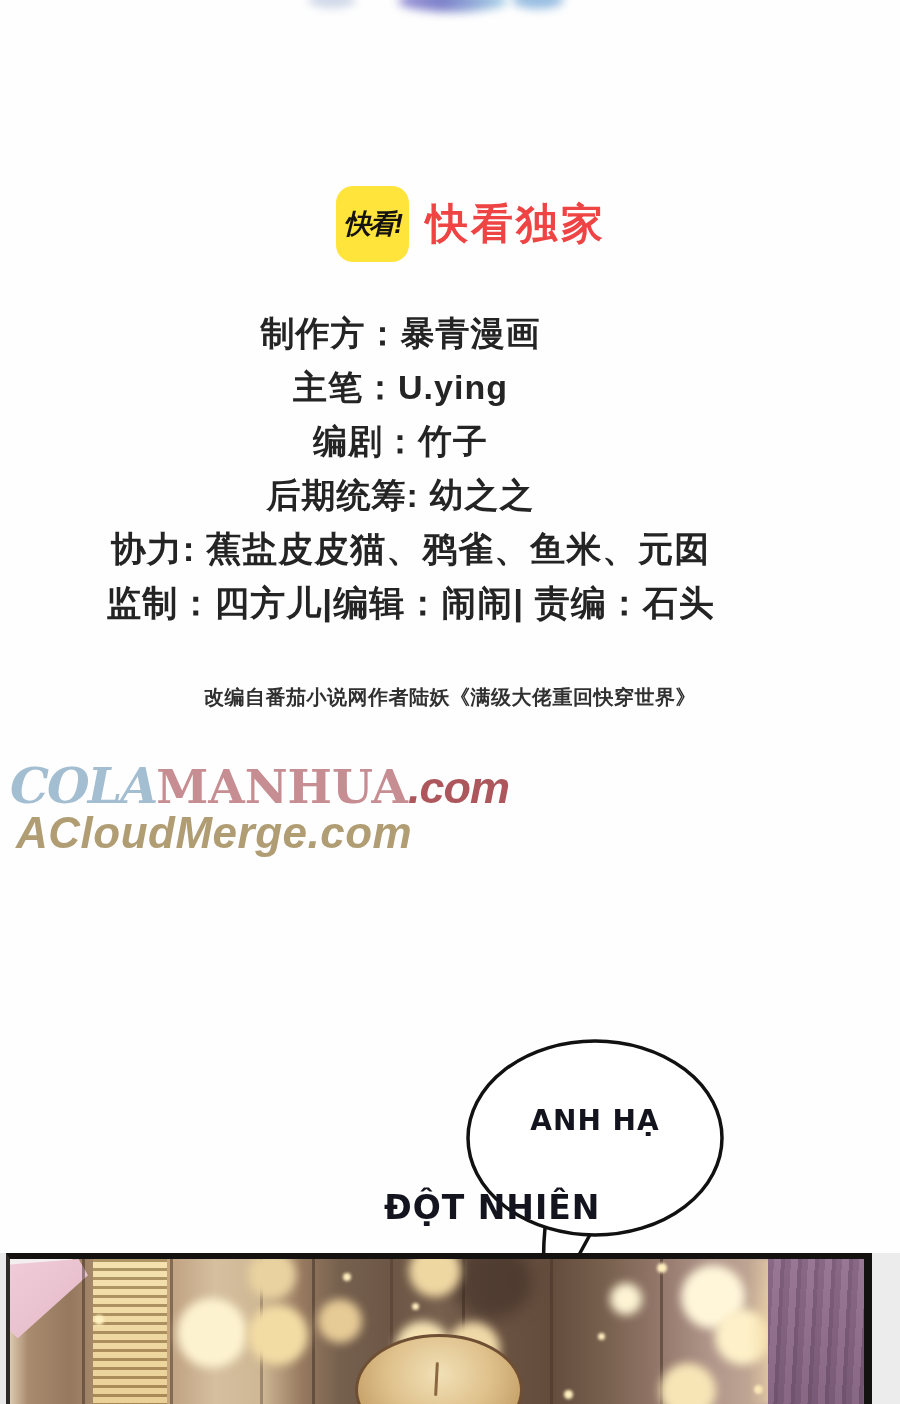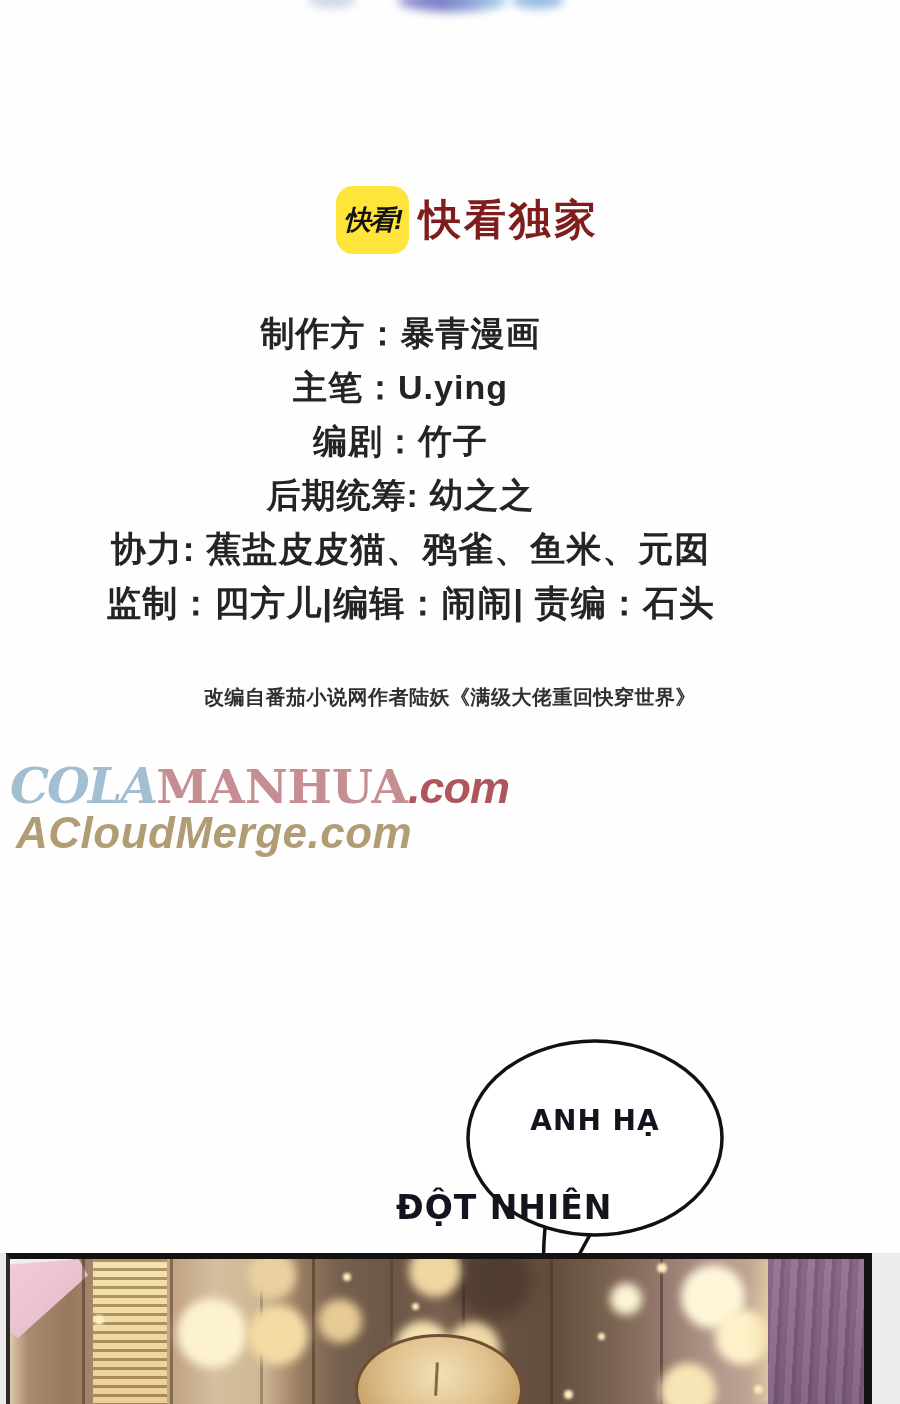--- a/index.html
+++ b/index.html
@@ -12,26 +12,26 @@
 
   
   .smudge { position:absolute; border-radius:50%; filter:blur(5px); }
   .smudge.s1 { left:308px; top:-8px; width:48px;  height:16px; background:#c3cfe2; opacity:.8; }
   .smudge.s2 { left:398px; top:-10px; width:110px; height:22px; background:linear-gradient(90deg,#8d86d2,#6f74c4 40%,#9fd0e6); opacity:.9; }
   .smudge.s3 { left:512px; top:-9px; width:52px;  height:18px; background:#86b2dc; opacity:.85; }
 
   
   .brand-row { position:absolute; left:336px; top:186px; display:flex; align-items:center; }
   .logo-box {
-    width:73px; height:68px; background:#ffe43c; border-radius:17px;
+    width:73px; height:76px; background:#ffe43c; border-radius:17px;
     display:flex; align-items:center; justify-content:center;
     color:#151310; font-weight:bold; font-size:27px; letter-spacing:-2px;
     font-style:italic; text-align:center; line-height:1;
   }
-  .brand-label { margin-left:10px; font-size:42px; font-weight:bold; color:#7f1d1d; letter-spacing:3px; }
+  .brand-label { margin-left:17px; font-size:42px; font-weight:bold; color:#ef4444; letter-spacing:3px; }
 
   
   .credits { position:absolute; left:0; top:306px; width:801px; text-align:center; color:#242424; }
   .credit-line { height:54px; line-height:54px; font-size:34px; font-weight:600; letter-spacing:1px; }
   .credit-line.wide { font-size:35px;padding-left:20px; }
   .adaptation {
     position:absolute; left:0; top:684px; width:900px; text-align:center;
     font-size:20px; font-weight:600; color:#303030; letter-spacing:.5px;
   }
 
@@ -46,21 +46,21 @@
   }
 
   
   .bubble-svg { position:absolute; left:440px; top:1025px; width:320px; height:300px; }
   .bubble-text {
     position:absolute; left:505px; top:1104px; width:180px; text-align:center;
     font-size:28px; font-weight:bold; color:#14141f; letter-spacing:1px;
     font-family:"DejaVu Sans",sans-serif;
   }
   .caption-text {
-    position:absolute; left:396px; top:1188px; white-space:nowrap;
+    position:absolute; left:384px; top:1188px; white-space:nowrap;
     font-size:33px; font-weight:bold; color:#14141f; letter-spacing:1px;
     font-family:"DejaVu Sans",sans-serif;
   }
 
   
   .gutter-left  { position:absolute; left:0;   top:1253px; width:6px;  height:151px; background:#e9e9e9; }
   .gutter-right { position:absolute; left:872px; top:1253px; width:28px; height:151px; background:#ececec; }
   .panel {
     position:absolute; left:6px; top:1253px; width:866px; height:151px;
     border-top:6px solid #141210; border-right:8px solid #141210; border-left:4px solid #2e2b27;

